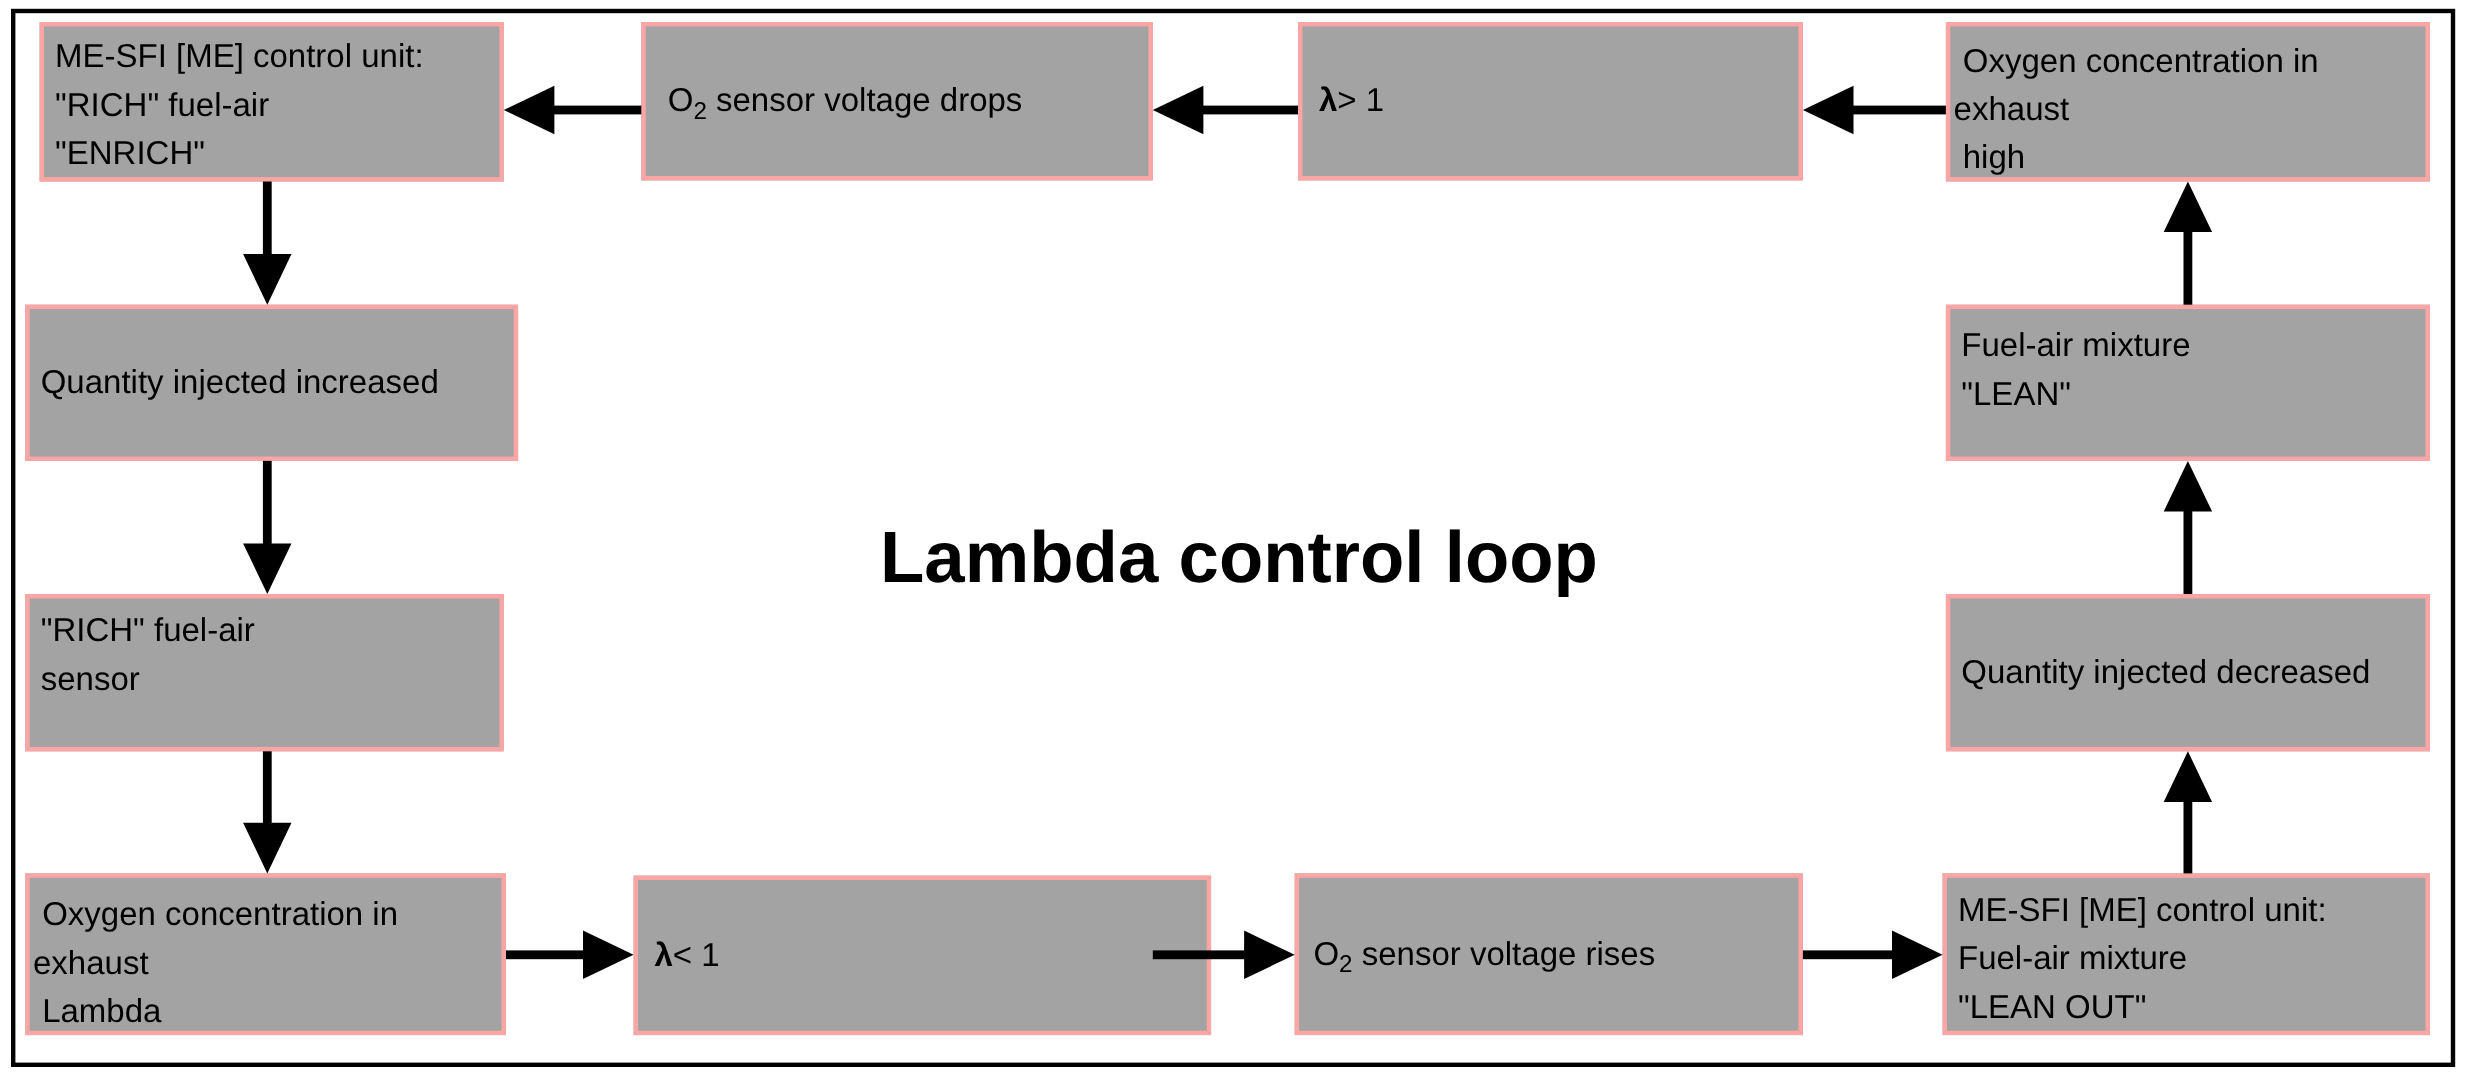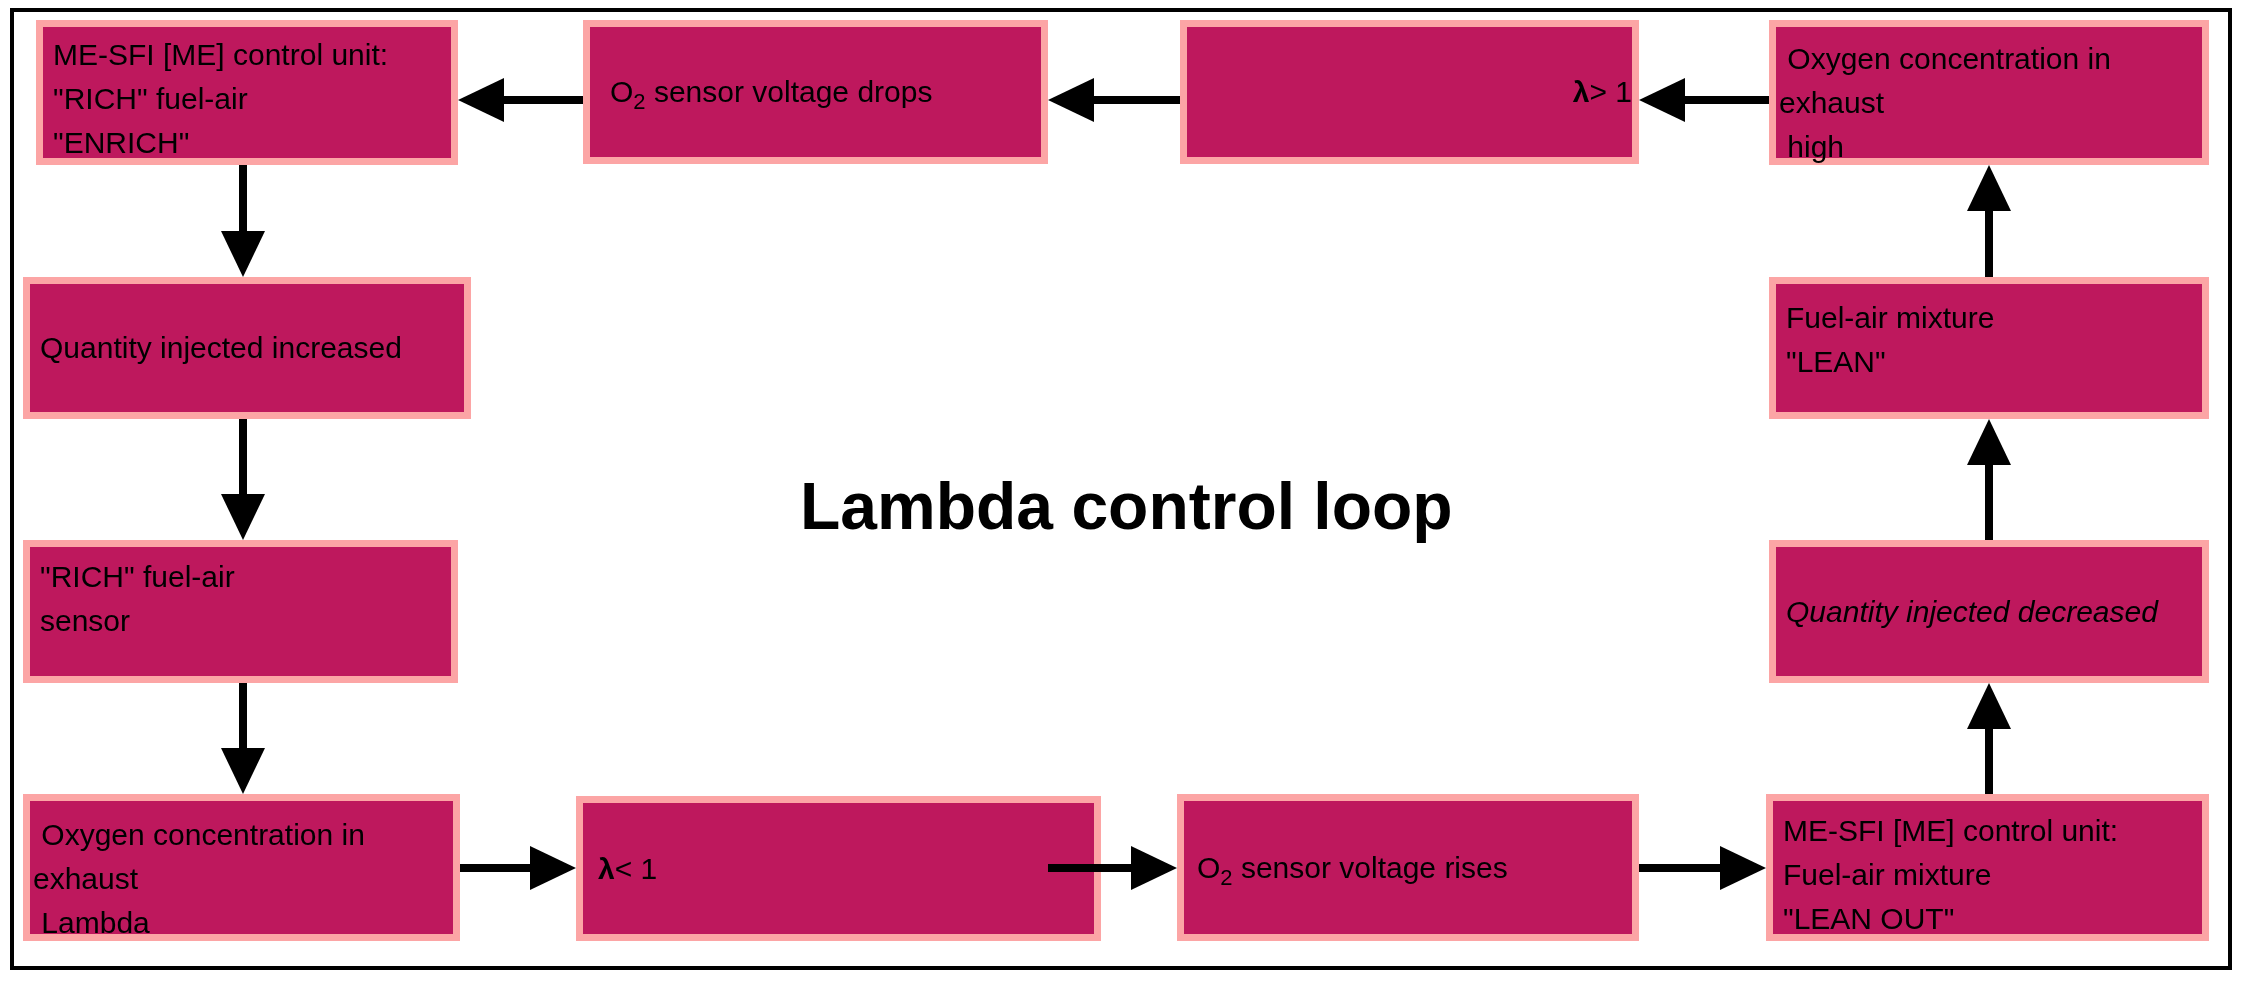--- a/index.html
+++ b/index.html
@@ -6,22 +6,22 @@
   .canvas {
     position:relative; width:2242px; height:981px; background:#ffffff;
     font-family:"Liberation Sans", sans-serif; color:#000;
     overflow:hidden;
   }
   .frame {
     position:absolute; left:10px; top:8px; width:2222px; height:962px;
     border:4px solid #000; box-sizing:border-box;
   }
   .box {
-    position:absolute; border:7px solid #fca5a5; box-sizing:border-box;
-    background:#be185d; font-size:30px; line-height:44px;
+    position:absolute; border:4px solid #fca5a5; box-sizing:border-box;
+    background:#a3a3a3; font-size:30px; line-height:44px;
     display:flex; flex-direction:column;
   }
   .v-center { justify-content:center; }
   .line { white-space:pre; }
   .sub { font-size:22px; line-height:0; }
   .lam { font-weight:bold; }
   .title {
     position:absolute; left:800px; top:468px;
     font-size:66px; font-weight:bold; letter-spacing:0px; white-space:pre;
   }
@@ -53,21 +53,21 @@
   <div class="box" style="left:36px; top:20px; width:422px; height:145px; padding:6px 6px 0 10px;">
     <div class="line">ME-SFI [ME] control unit:</div>
     <div class="line">"RICH" fuel-air</div>
     <div class="line">"ENRICH"</div>
   </div>
 
   <div class="box v-center" style="left:583px; top:20px; width:465px; height:144px; padding-left:20px;">
     <div class="line"><span>O</span><sub class="sub">2</sub><span> sensor voltage drops</span></div>
   </div>
 
-  <div class="box v-center" style="left:1180px; top:20px; width:459px; height:144px; padding-left:15px;text-align:right;">
+  <div class="box v-center" style="left:1180px; top:20px; width:459px; height:144px; padding-left:15px;">
     <div class="line"><b class="lam">λ</b><span>&gt; 1</span></div>
   </div>
 
   <div class="box" style="left:1769px; top:20px; width:440px; height:145px; padding-top:10px; padding-left:3px;">
     <div class="line"> Oxygen concentration in</div>
     <div class="line">exhaust</div>
     <div class="line"> high</div>
   </div>
 
   <div class="box v-center" style="left:23px; top:277px; width:448px; height:142px; padding-left:10px;">
@@ -92,21 +92,21 @@
   <div class="box v-center" style="left:1177px; top:794px; width:462px; height:147px; padding-left:13px;">
     <div class="line"><span>O</span><sub class="sub">2</sub><span> sensor voltage rises</span></div>
   </div>
 
   <div class="box" style="left:1766px; top:794px; width:443px; height:147px; padding-top:8px; padding-left:10px;">
     <div class="line">ME-SFI [ME] control unit:</div>
     <div class="line">Fuel-air mixture</div>
     <div class="line">"LEAN OUT"</div>
   </div>
 
-  <div class="box v-center" style="left:1769px; top:540px; width:440px; height:143px; padding-left:10px;font-style:italic;">
+  <div class="box v-center" style="left:1769px; top:540px; width:440px; height:143px; padding-left:10px;">
     <div class="line">Quantity injected decreased</div>
   </div>
 
   <div class="box" style="left:1769px; top:277px; width:440px; height:142px; padding-top:12px; padding-left:10px;">
     <div class="line">Fuel-air mixture</div>
     <div class="line">"LEAN"</div>
   </div>
 
   <div class="arrow a-left" style="left:458px; top:78px; width:125px;">
       <span class="head"></span>

